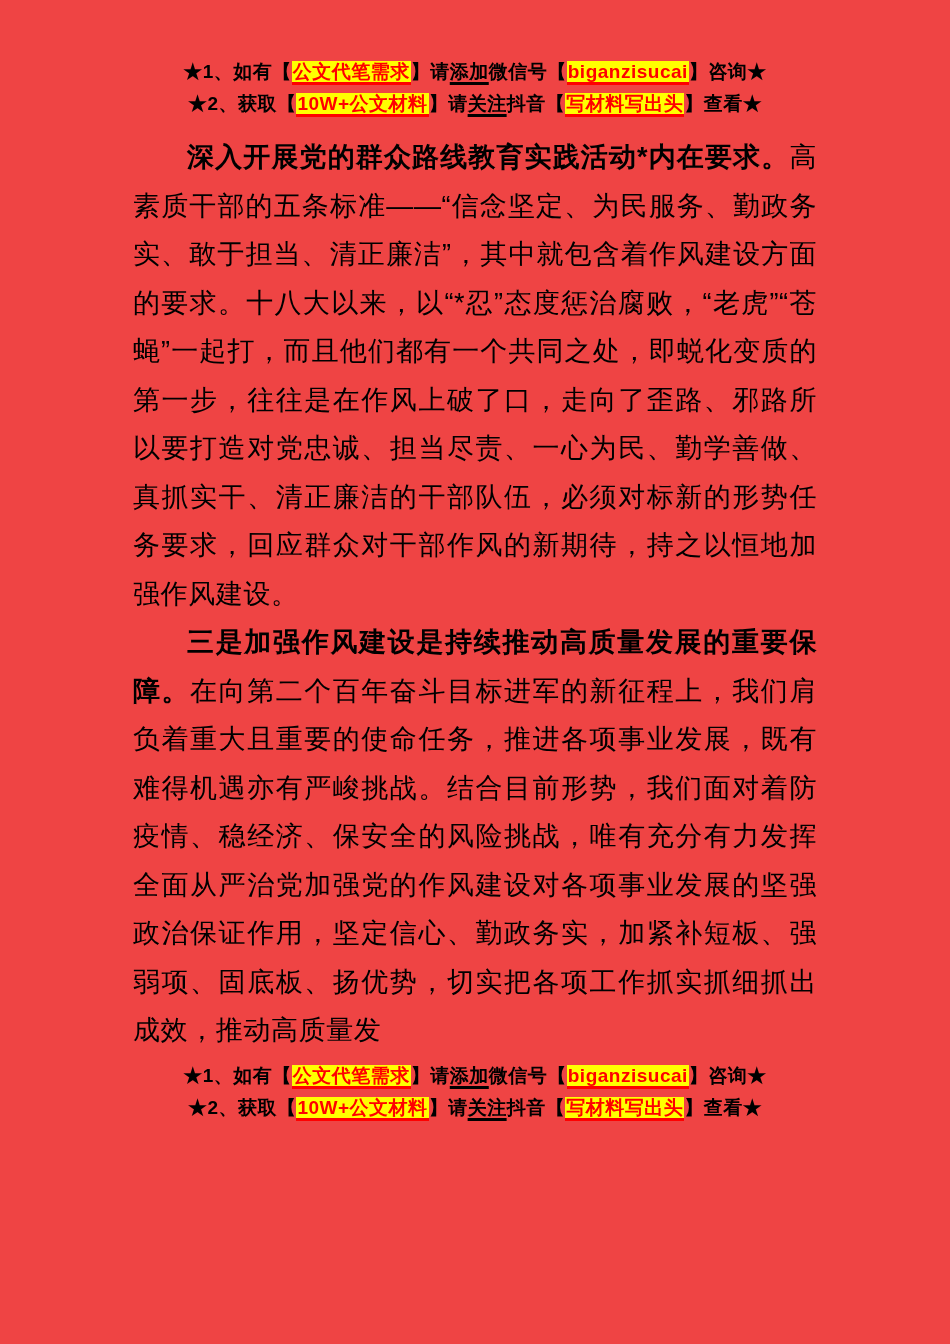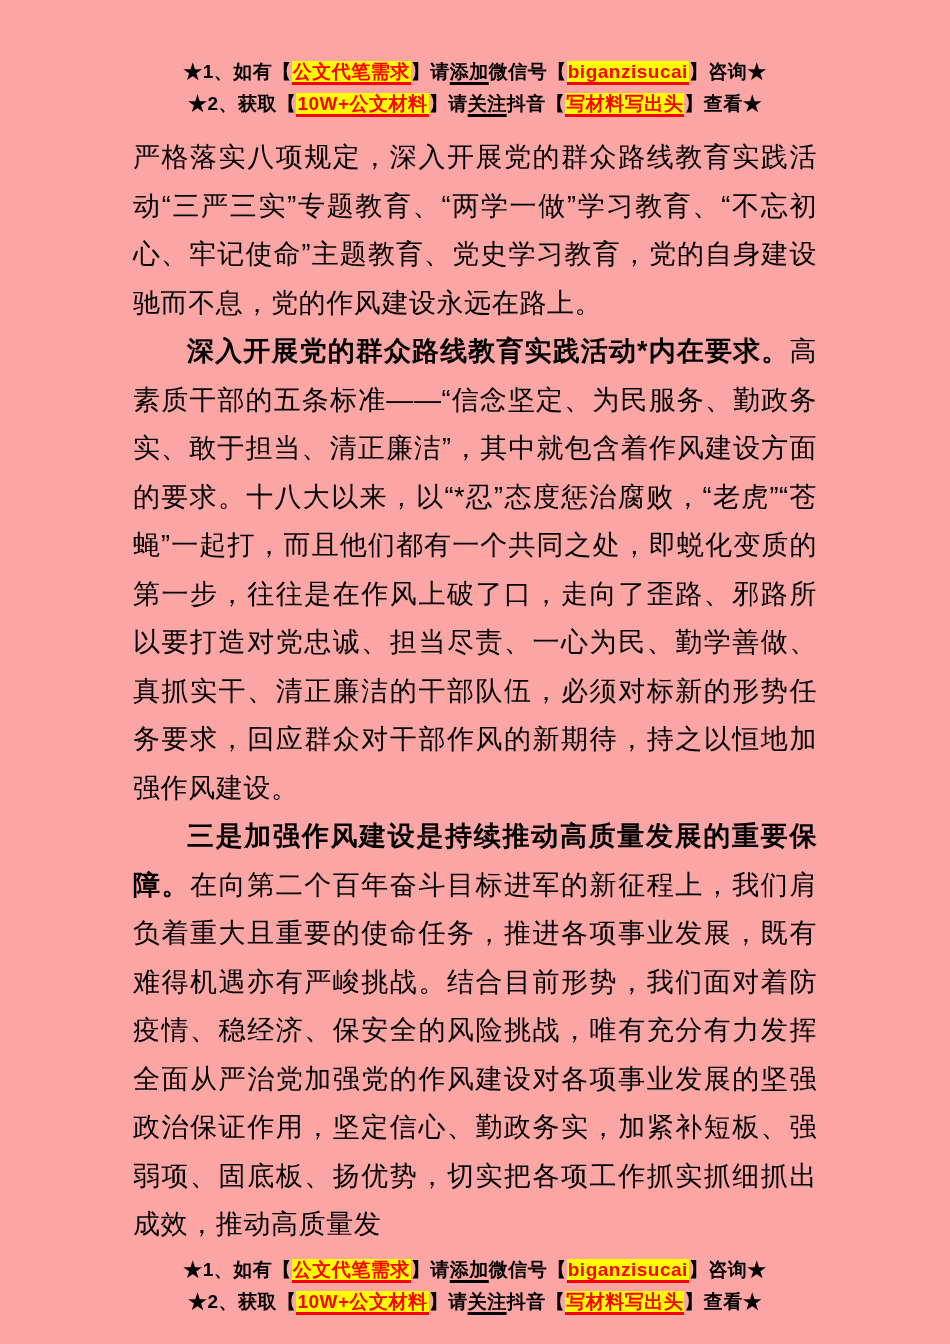--- a/index.html
+++ b/index.html
@@ -1,21 +1,21 @@
 <!DOCTYPE html>
 <html style="--accent-red: #FF0000; --highlight-yellow: #FFFF00;"><head>
 <meta charset="utf-8">
 <style>
   html, body { margin: 0; padding: 0; background: #ffffff; }
   .page {
     position: relative;
     width: 950px;
     height: 1344px;
     margin: 0 auto;
-    background: #fca5a5;
+    background: #ef4444;
     color: #000000;
     font-family: "Liberation Sans", sans-serif;
     overflow: hidden;
   }
   
   .banner {
     text-align: center;
     font-weight: 700;
     font-size: 19px;
     line-height: 32px;
@@ -52,21 +52,20 @@
 </style>
 </head>
 <body>
 
 <div class="page">
   <div class="banner banner-top" id="banner-top">
       <div class="banner-line"><span class="seg">★1、如有【</span><span class="seg hl">公文代笔需求</span><span class="seg">】请</span><span class="seg u">添加</span><span class="seg">微信号【</span><span class="seg hl">biganzisucai</span><span class="seg">】咨询★</span></div>
       <div class="banner-line"><span class="seg">★2、获取【</span><span class="seg hl">10W+公文材料</span><span class="seg">】请</span><span class="seg u">关注</span><span class="seg">抖音【</span><span class="seg hl">写材料写出头</span><span class="seg">】查看★</span></div>
     </div>
   <div class="doc" id="doc-body">
-      <p class="para"><span class="seg">严格落实八项规定，深入开展党的群众路线教育实践活动“三严三实”专题教育、“两学一做”学习教育、“不忘初心、牢记使命”主题教育、党史学习教育，党的自身建设驰而不息，党的作风建设永远在路上。</span></p>
       <p class="para indent"><span class="seg b">深入开展党的群众路线教育实践活动*内在要求。</span><span class="seg">高素质干部的五条标准——“信念坚定、为民服务、勤政务实、敢于担当、清正廉洁”，其中就包含着作风建设方面的要求。十八大以来，以“*忍”态度惩治腐败，“老虎”“苍蝇”一起打，而且他们都有一个共同之处，即蜕化变质的第一步，往往是在作风上破了口，走向了歪路、邪路所以要打造对党忠诚、担当尽责、一心为民、勤学善做、真抓实干、清正廉洁的干部队伍，必须对标新的形势任务要求，回应群众对干部作风的新期待，持之以恒地加强作风建设。</span></p>
       <p class="para indent"><span class="seg b">三是加强作风建设是持续推动高质量发展的重要保障。</span><span class="seg">在向第二个百年奋斗目标进军的新征程上，我们肩负着重大且重要的使命任务，推进各项事业发展，既有难得机遇亦有严峻挑战。结合目前形势，我们面对着防疫情、稳经济、保安全的风险挑战，唯有充分有力发挥全面从严治党加强党的作风建设对各项事业发展的坚强政治保证作用，坚定信心、勤政务实，加紧补短板、强弱项、固底板、扬优势，切实把各项工作抓实抓细抓出成效，推动高质量发</span></p>
     </div>
   <div class="banner banner-bottom" id="banner-bottom">
       <div class="banner-line"><span class="seg">★1、如有【</span><span class="seg hl">公文代笔需求</span><span class="seg">】请</span><span class="seg u">添加</span><span class="seg">微信号【</span><span class="seg hl">biganzisucai</span><span class="seg">】咨询★</span></div>
       <div class="banner-line"><span class="seg">★2、获取【</span><span class="seg hl">10W+公文材料</span><span class="seg">】请</span><span class="seg u">关注</span><span class="seg">抖音【</span><span class="seg hl">写材料写出头</span><span class="seg">】查看★</span></div>
     </div>
 </div>
 
 </body></html>

